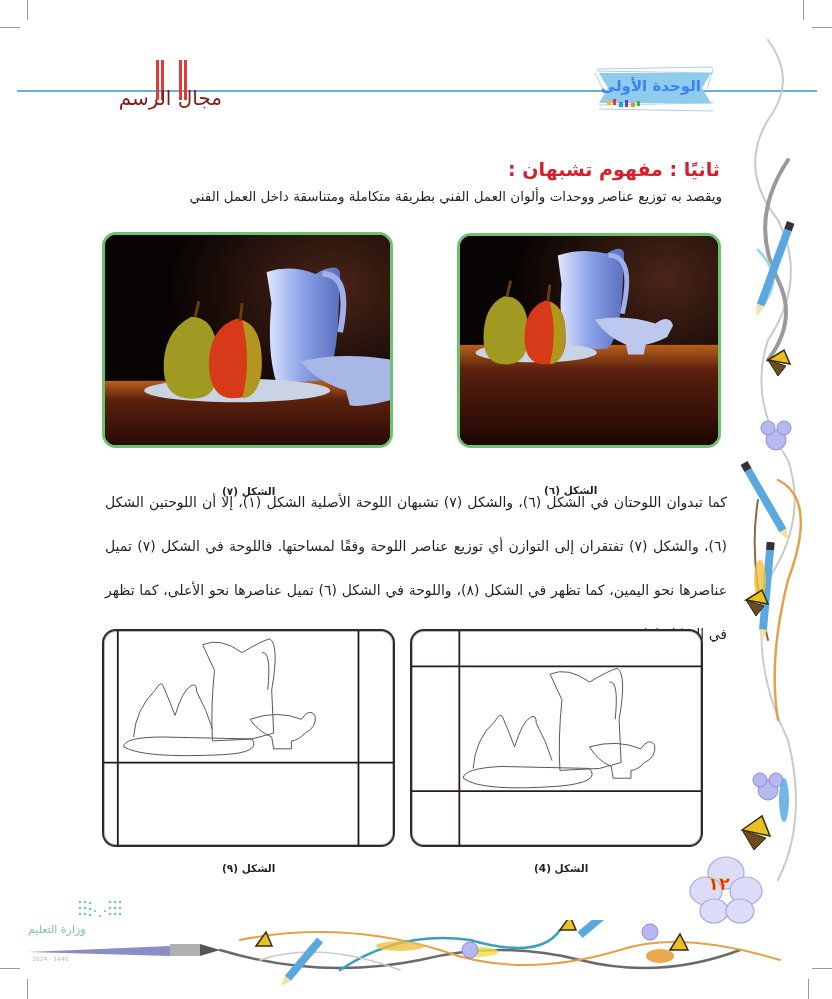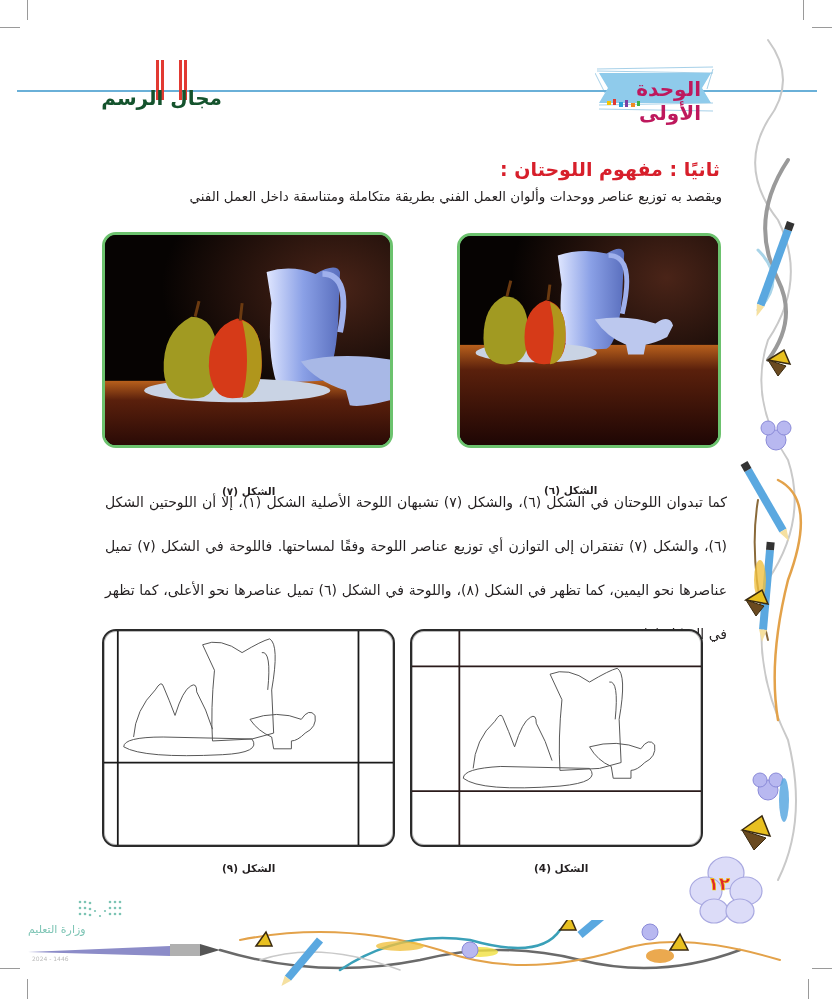--- a/index.html
+++ b/index.html
@@ -5,28 +5,28 @@
   * { box-sizing: border-box; margin: 0; padding: 0; }
   html, body { width: 832px; height: 999px; background: #ffffff; overflow: hidden; }
   body { position: relative; font-family: "DejaVu Sans", sans-serif; color: #231f20; }
 
   
   .crop { position: absolute; background: #9a9a9a; }
 
   
   .header-rule { position: absolute; left: 17px; top: 90px; width: 800px; height: 2px; background: #6ab0d8; }
   .domain-title { position: absolute; left: 82px; top: 58px; width: 140px; height: 54px; }
-  .domain-title .label { position: absolute; right: 0; bottom: 2px; font-family: "DejaVu Sans", sans-serif; font-weight: bold; font-size: 20px; color: #14532d; direction: rtl; letter-spacing: 0.5px; }
+  .domain-title .label { position: absolute; right: 0; bottom: 2px; font-family: "DejaVu Sans", sans-serif; font-weight: normal; font-size: 20px; color: #7f1d1d; direction: rtl; letter-spacing: 0.5px; }
   .domain-title .bar { position: absolute; width: 3px; background: #e23a32; top: 2px; height: 40px; }
 
   .unit-badge { position: absolute; left: 595px; top: 65px; width: 120px; height: 48px; }
   .unit-badge .shape { position: absolute; left: 4px; top: 8px; width: 112px; height: 30px; background: #8fcbeb;
     clip-path: polygon(0 0, 100% 0, 92% 50%, 100% 100%, 0 100%, 8% 50%); }
   .unit-badge .shape-lines { position: absolute; left: 0; top: 0; width: 120px; height: 48px; }
-  .unit-badge .label { position: absolute; right: 14px; top: 12px; font-weight: bold; font-size: 20px; color: #be185d; direction: rtl; }
+  .unit-badge .label { position: absolute; right: 14px; top: 12px; font-weight: bold; font-size: 15px; color: #3b82f6; direction: rtl; }
   .unit-badge .confetti { position: absolute; left: 12px; top: 34px; width: 40px; height: 10px; }
 
   
   .section-heading { position: absolute; right: 112px; top: 158px; font-weight: bold; font-size: 19px; color: #d71f2b; direction: rtl; white-space: nowrap; }
   .section-desc { position: absolute; right: 110px; top: 188px; font-size: 13.5px; color: #231f20; direction: rtl; white-space: nowrap; }
 
   
   .painting { position: absolute; border: 3px solid #6cc26e; border-radius: 14px; overflow: hidden; background: #0b0604; }
   .painting svg { display: block; width: 100%; height: 100%; }
   .fig-caption { position: absolute; font-size: 10.5px; font-weight: bold; direction: rtl; white-space: nowrap; color: #231f20; }
@@ -87,21 +87,21 @@
   <svg class="confetti" viewBox="0 0 40 10">
     <rect x="0" y="2" width="4" height="4" fill="#f5c400"></rect>
       <rect x="6" y="0" width="3" height="6" fill="#e23a32"></rect>
     <rect x="12" y="3" width="4" height="5" fill="#2aa0d8"></rect>
       <rect x="18" y="1" width="3" height="7" fill="#7b3fa0"></rect>
     <rect x="24" y="4" width="4" height="4" fill="#f08a24"></rect>
       <rect x="30" y="2" width="3" height="5" fill="#3bb54a"></rect>
   </svg>
 </div>
 
-<div class="section-heading">ثانيًا : مفهوم اللوحتان :</div>
+<div class="section-heading">ثانيًا : مفهوم تشبهان :</div>
 <div class="section-desc">ويقصد به توزيع عناصر ووحدات وألوان العمل الفني بطريقة متكاملة ومتناسقة داخل العمل الفني</div>
 
 <div class="painting" style="left:102px;top:232px;width:291px;height:216px;">
   <svg viewBox="0 0 291 216" preserveAspectRatio="none">
     <defs>
       <radialGradient id="bg7" cx="80%" cy="25%" r="60%">
           <stop offset="0" stop-color="#4a2418"></stop>
           <stop offset="1" stop-color="#060302"></stop>
         </radialGradient>
       <linearGradient id="tbl7" x1="0" y1="0" x2="0" y2="1">

